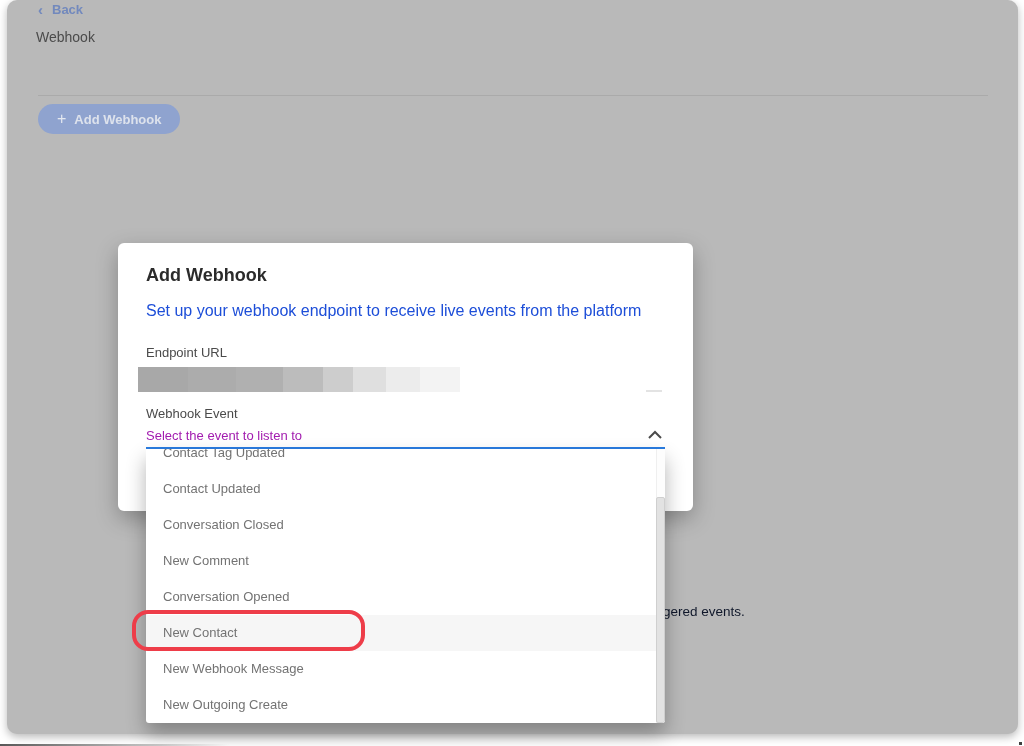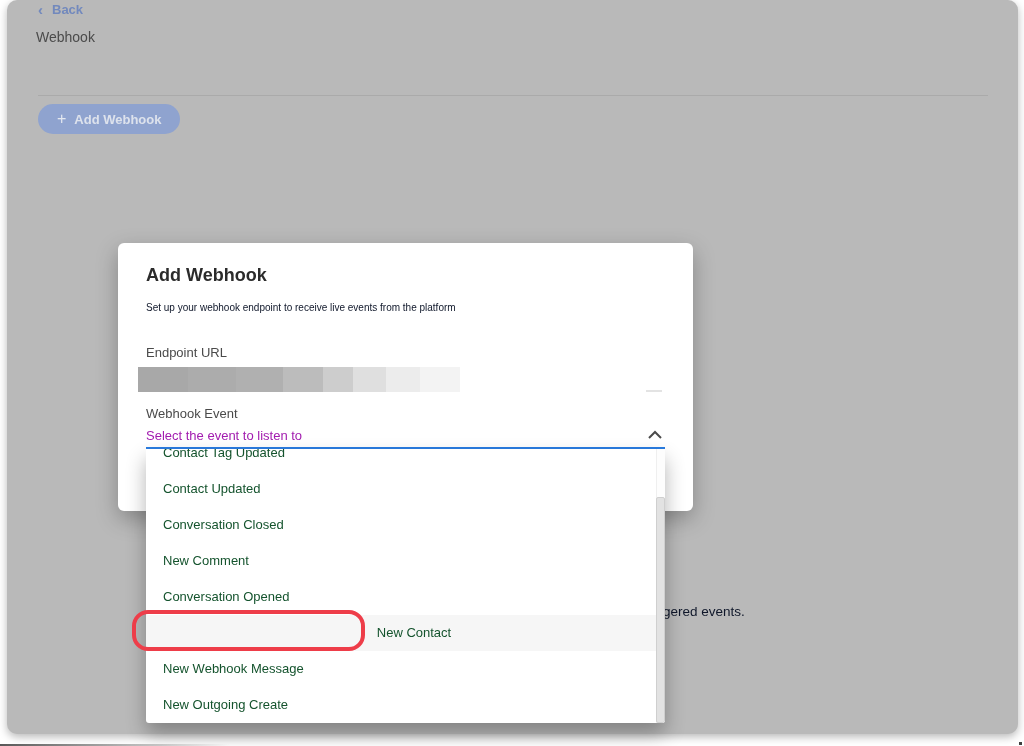--- a/index.html
+++ b/index.html
@@ -25,21 +25,21 @@
              font-size:13px; font-weight:700; font-family:inherit; }
   .add-btn .plus { font-size:16px; font-weight:400; color:#e4e8f0; }
 
   .bg-partial-text { position:absolute; left:656px; top:604px; font-size:13.5px; color:#0f172a; }
 
   
   .modal { position:absolute; left:111px; top:243px; width:575px; height:268px;
            background:#ffffff; border-radius:6px; z-index:3;
            box-shadow:0 8px 22px rgba(0,0,0,.28); }
   .modal-title    { position:absolute; left:28px; top:22px; font-size:18px; font-weight:700; color:#2b2b2b; }
-  .modal-subtitle { position:absolute; left:28px; top:59px; font-size:10px; color:#0f172a; }
+  .modal-subtitle { position:absolute; left:28px; top:59px; font-size:16px; color:#1d4ed8; }
   .field-label    { position:absolute; left:28px; font-size:13px; color:#4a4a4a; }
   .lbl-endpoint   { top:102px;text-align:right; }
   .lbl-event      { top:163px;text-align:right; }
 
   .url-input { position:absolute; left:20px; top:124px; width:527px; height:25px; }
   .url-blur  { position:absolute; left:0; top:0; width:322px; height:25px;
                background:linear-gradient(to right,
                  #a8a8a8 0 50px, #acacac 50px 98px, #b0b0b0 98px 145px,
                  #bcbcbc 145px 185px, #cdcdcd 185px 215px, #dfdfdf 215px 248px,
                  #ececec 248px 282px, #f3f3f3 282px 322px); }
@@ -49,22 +49,22 @@
   .select-placeholder { position:absolute; left:0; top:5px; font-size:13px; color:#a21caf; }
   .chevron-up { position:absolute; right:3px; top:7px; width:14px; height:9px; }
   .select-underline { position:absolute; left:28px; top:204px; width:519px; height:2px; background:#2a7de2; }
 
   
   .dropdown { position:absolute; left:139px; top:449px; width:519px; height:274px;
               background:#ffffff; z-index:5; overflow:hidden;
               box-shadow:0 10px 20px rgba(0,0,0,.30); border-radius:0 0 3px 3px; }
   .dropdown ul { list-style:none; margin-top:-14px; }
   .dropdown li { height:36px; line-height:36px; padding-left:17px;
-                 font-size:13px; color:#14532d; cursor:pointer; white-space:nowrap; }
-  .dropdown li.highlighted { background:#f6f6f6;text-align:center; }
+                 font-size:13px; color:#737373; cursor:pointer; white-space:nowrap; }
+  .dropdown li.highlighted { background:#f6f6f6; }
 
   .scroll-track { position:absolute; right:0; top:0; bottom:0; width:9px;
                   background:#fdfdfd; border-left:1px solid #efefef; }
   .scroll-thumb { position:absolute; right:0; top:48px; width:9px; height:226px;
                   background:#e2e2e2; border:1px solid #cfcfcf; border-radius:2px; cursor:pointer; }
 
   
   .annotation { position:absolute; left:125px; top:610px; width:233px; height:41px;
                 border:4px solid #ee3d49; border-radius:16px; z-index:9; pointer-events:none; }
 

